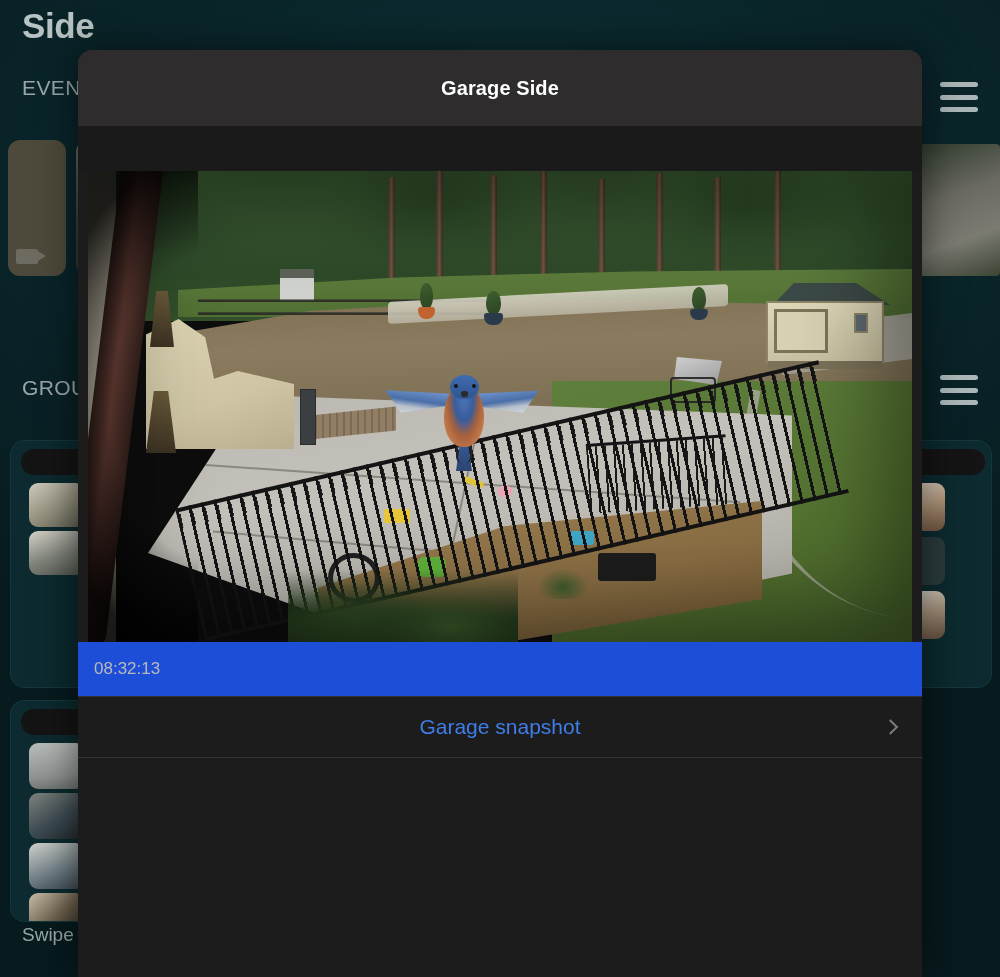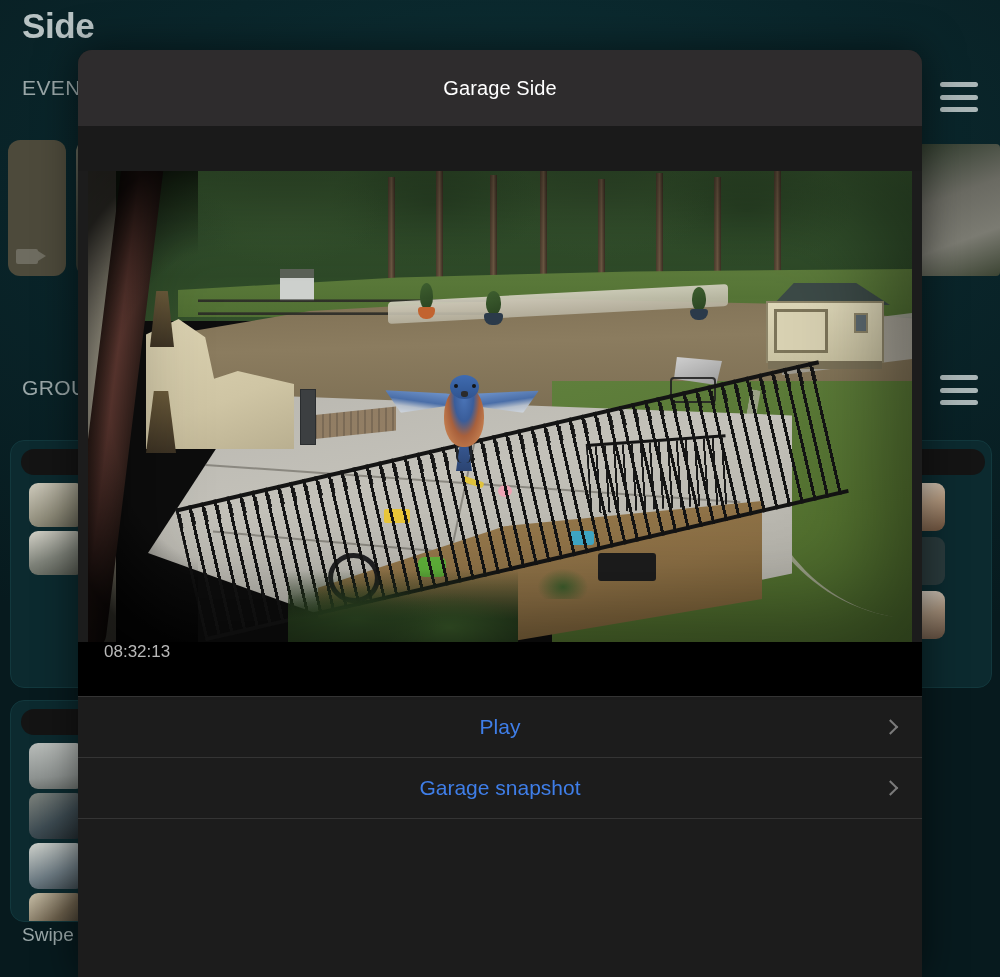--- a/index.html
+++ b/index.html
@@ -106,21 +106,21 @@
     border-radius: 14px 14px 0 0;
     overflow: hidden;
     box-shadow: 0 0 40px rgba(0,0,0,.55);
   }
   .modal-header {
     height: 76px; background: #2e2c2d;
     display: flex; align-items: center; justify-content: center;
     position: relative;
   }
   .modal-title {
-    font-size: 20px; font-weight: normal; color: #ffffff;
+    font-size: 20px; font-weight: bold; color: #ffffff;
     letter-spacing: .1px;
   }
   .modal-subbar { height: 45px; background: #1a1a1a; }
 
   .video-wrap {
     position: relative;
     margin: 0 10px;
     height: 471px;
     background: #0d0d0d;
     overflow: hidden;
@@ -378,23 +378,23 @@
     clip-path: polygon(30% 0%, 70% 0%, 100% 100%, 0% 100%);
   }
   .bird .legs {
     position:absolute; left: 58px; top: 66px; width: 16px; height: 30px;
     border-left: 2px solid #20242a; border-right: 2px solid #20242a;
     border-radius: 0 0 6px 6px;
   }
 
   
   .timestamp-row {
-    height: 54px; background: #000000;
-    display: flex; align-items: flex-start;
-    padding-left: 26px;
+    height: 54px; background: #1d4ed8;
+    display: flex; align-items: center;
+    padding-left: 16px;
   }
   .timestamp {
     font-size: 17px; color: #b9b9b9;
   }
 
   
   .actions { background: #1c1c1c; }
   .action-row {
     position: relative;
     height: 61px;
@@ -573,24 +573,20 @@
       <div class="vignette"></div>
     </div>
   </div>
 
   <div class="timestamp-row">
     <div class="timestamp">08:32:13</div>
   </div>
 
   <div class="actions">
     <div class="action-row">
-      <div class="action-label">Play</div>
-      <div class="chevron"></div>
-    </div>
-    <div class="action-row">
       <div class="action-label">Garage snapshot</div>
       <div class="chevron"></div>
     </div>
     <div class="actions-bottom-divider"></div>
   </div>
 
   <div class="modal-footer"></div>
 </div>
 
 </body></html>

